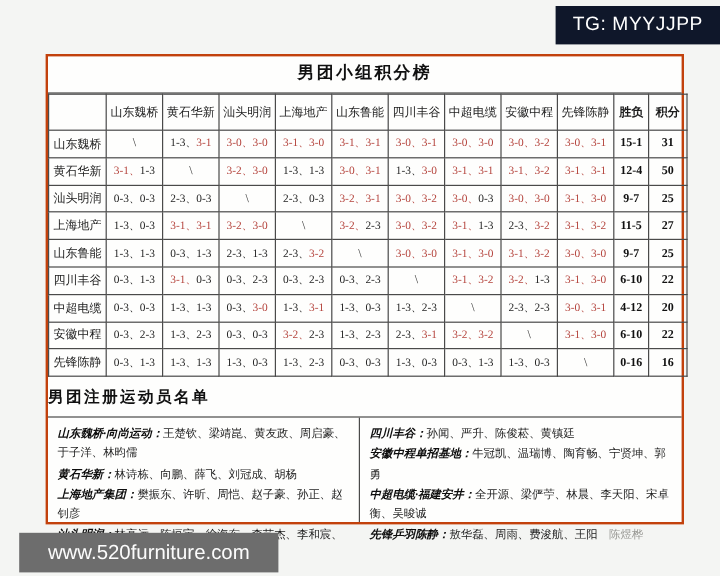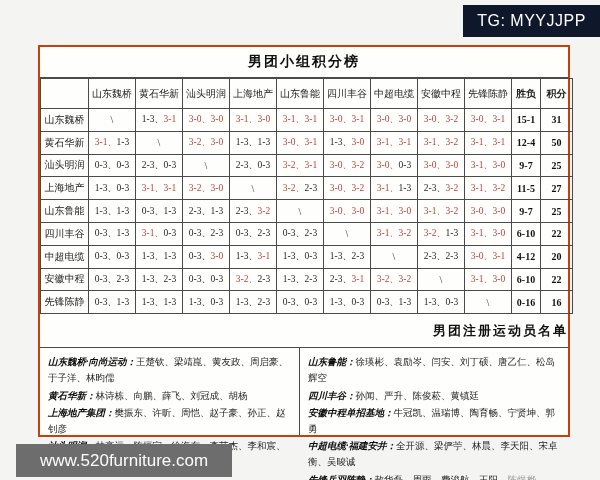--- a/index.html
+++ b/index.html
@@ -50,21 +50,21 @@
   table.matrix tbody th.rowlabel{font-size:10px;font-weight:normal;color:#1c1c1c;}
   table.matrix tbody tr{height:22.8px;}
   td.score{font-size:9.5px;color:#222;}
   td.score .loss{color:#262626;}
   td.score .win{color:#b5453e;}
   td.score .sep{color:#262626;font-size:9px;}
   td.score .sep.win{color:#b5453e;}
   td.score .diag{color:#333;font-size:10px;}
   td.record,td.points{font-size:10px;font-weight:bold;color:#111;}
   .roster-title{
-    height:33px;line-height:33px;flex:none;text-align:right;
+    height:33px;line-height:33px;flex:none;text-align:left;
     font-size:13px;font-weight:bold;letter-spacing:2px;color:#111;
     border-bottom:1px solid #4a4a4a;
   }
   .roster{flex:1;display:flex;min-height:0;}
   .roster-col{box-sizing:border-box;padding:6px 6px 2px 8px;}
   .roster-col.left{width:259px;flex:none;}
   .roster-col.right{flex:1;border-left:1px solid #4a4a4a;}
   .roster-line{margin:0 0 1px 0;line-height:16.2px;font-size:9.5px;color:#1d1d1d;}
   .roster-line b{font-weight:bold;color:#0d0d0d;font-style:italic;}
   .roster-line .faded{color:#9a9a96;}
@@ -243,21 +243,20 @@
     <div class="roster-title">男团注册运动员名单</div>
 
     <div class="roster">
       <div class="roster-col left" id="roster-left">
           <p class="roster-line"><b>山东魏桥·向尚运动：</b><span>王楚钦、梁靖崑、黄友政、周启豪、于子洋、林昀儒</span></p>
           <p class="roster-line"><b>黄石华新：</b><span>林诗栋、向鹏、薛飞、刘冠成、胡杨</span></p>
           <p class="roster-line"><b>上海地产集团：</b><span>樊振东、许昕、周恺、赵子豪、孙正、赵钊彦</span></p>
           <p class="roster-line"><b>汕头明润：</b><span>林高远、陈垣宇、徐海东、李艺杰、李和宸、黄旭男</span></p>
         </div>
       <div class="roster-col right" id="roster-right">
-          <p class="roster-line"><b>山东鲁能：</b><span>徐瑛彬、袁励岑、闫安、刘丁硕、唐乙仁、松岛辉空</span></p>
           <p class="roster-line"><b>四川丰谷：</b><span>孙闻、严升、陈俊菘、黄镇廷</span></p>
           <p class="roster-line"><b>安徽中程单招基地：</b><span>牛冠凯、温瑞博、陶育畅、宁贤坤、郭勇</span></p>
           <p class="roster-line"><b>中超电缆·福建安井：</b><span>全开源、梁俨苧、林晨、李天阳、宋卓衡、吴晙诚</span></p>
           <p class="roster-line"><b>先锋乒羽陈静：</b><span>敖华磊、周雨、费浚航、王阳</span><span class="faded">　陈煜桦</span></p>
         </div>
     </div>
   </div>
 
   <div class="watermark">www.520furniture.com</div>
 

